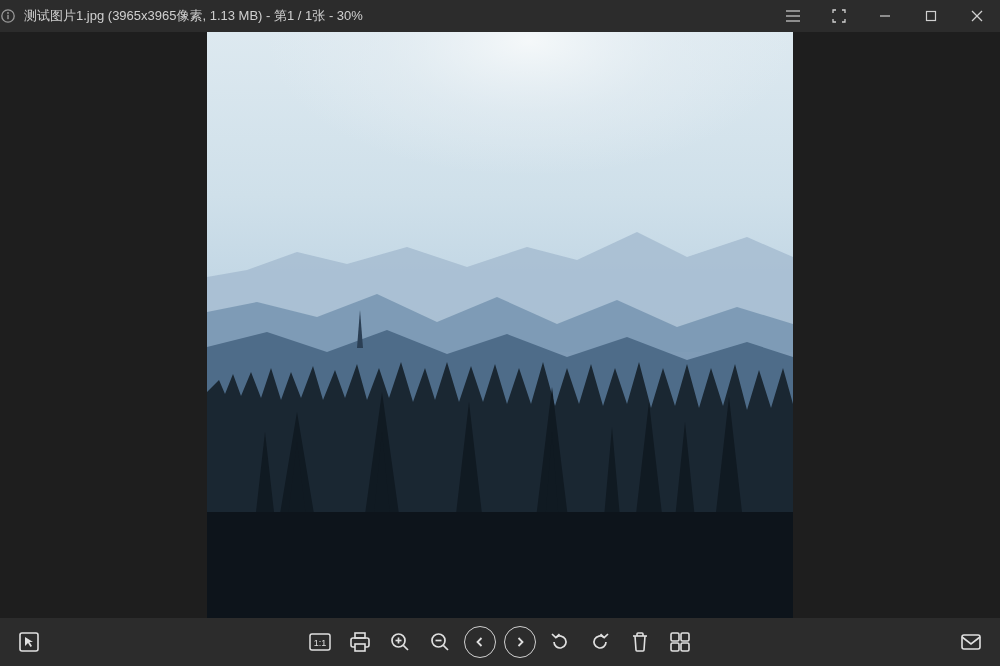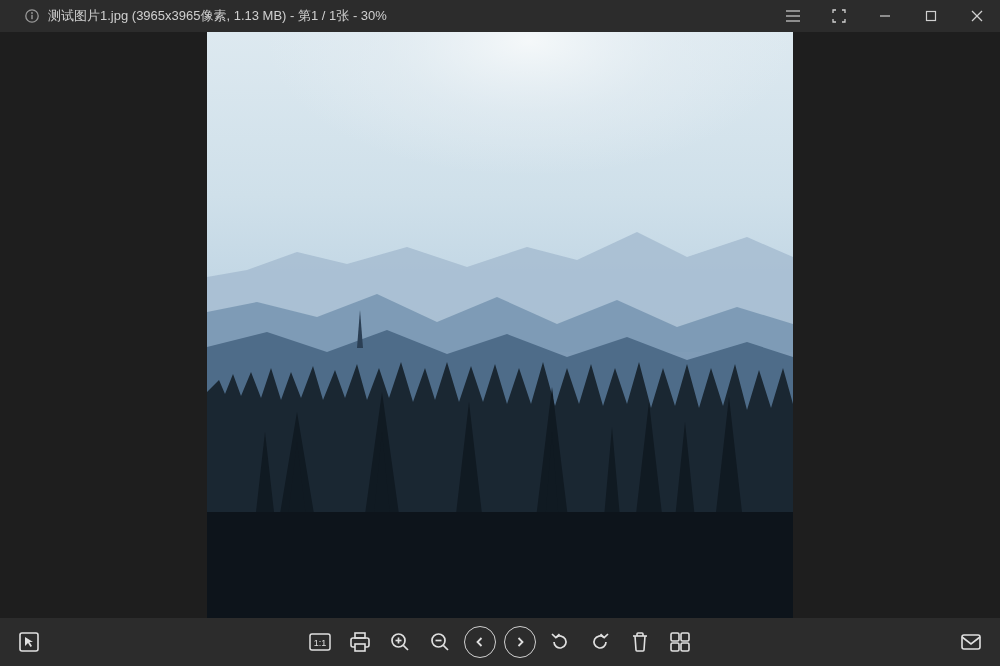--- a/index.html
+++ b/index.html
@@ -18,21 +18,21 @@
     flex-direction: column;
     width: 100%;
     height: 100%;
   }
   
   .titlebar {
     height: 32px;
     background: #2c2c2c;
     display: flex;
     align-items: center;
-    padding-left: 24px;
+    padding-left: 0;
     font-size: 13px;
     color: #d0d0d0;
   }
   .titlebar .info-icon {
     width: 16px;
     height: 16px;
     margin-right: 8px;
     display: flex;
     align-items: center;
     justify-content: center;

